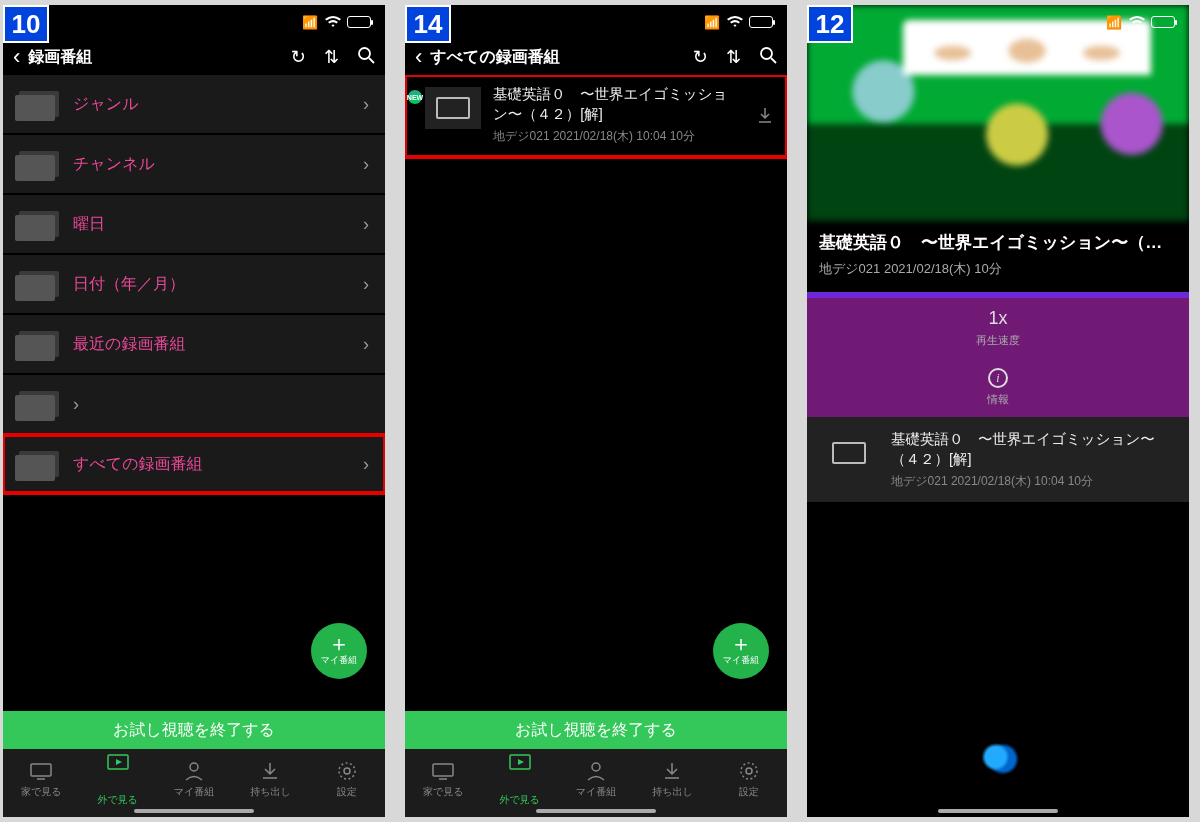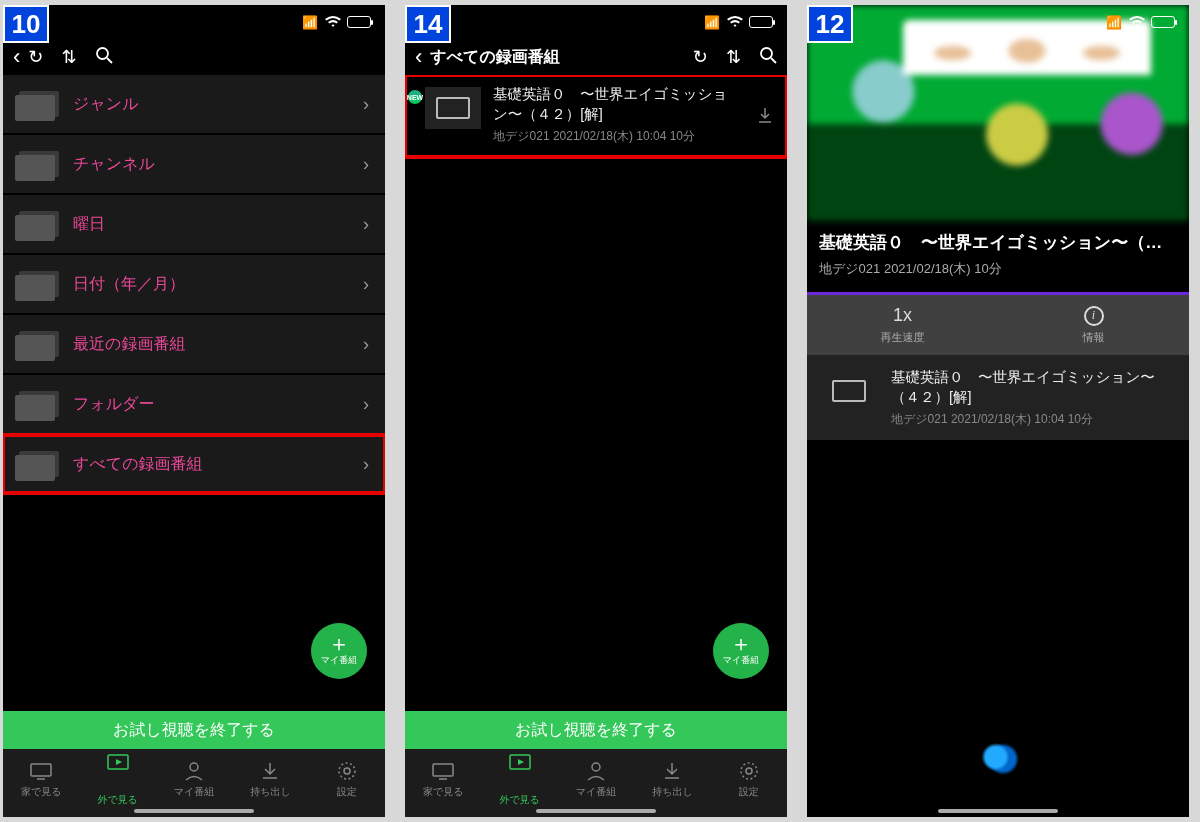--- a/index.html
+++ b/index.html
@@ -181,21 +181,21 @@
   }
   .detail-title {
     font-size:17px; font-weight:600; color:#fff;
     padding:10px 12px 4px;
     white-space:nowrap; overflow:hidden; text-overflow:ellipsis;
   }
   .detail-meta {
     font-size:13px; color:#aaa; padding:2px 12px 14px;
   }
   .action-row {
-    display:flex; background:#404040; border-top:3px solid #6d28d9; border-bottom:1px solid #222;
+    display:flex; background:#701a75; border-top:6px solid #6d28d9; border-bottom:1px solid #222;flex-direction:column;
   }
   .action {
     flex:1; display:flex; flex-direction:column; align-items:center; justify-content:center;
     padding:10px 0; gap:4px; color:#ddd;
   }
   .action-main { font-size:18px; font-weight:500; }
   .action-sub { font-size:11px; color:#aaa; }
   .episode-row {
     display:flex; gap:14px; padding:12px 14px; background:#222; align-items:flex-start;
   }
@@ -221,20 +221,21 @@
     <span>
       <svg width="16" height="12" viewBox="0 0 16 12">
           <path d="M8 11 L9.5 9.2 Q8 8 6.5 9.2 Z M3 6 Q8 2 13 6 L11.5 7.5 Q8 4.8 4.5 7.5 Z M0 3 Q8 -3 16 3 L14.5 4.5 Q8 -0.5 1.5 4.5 Z" fill="#fff"></path>
         </svg>
     </span>
     <span class="battery"><span class="battery-fill"></span></span>
   </div>
 
   <div class="navbar">
     <span class="back">‹</span>
+    <span class="title">録画番組</span>
     <span class="actions">
       <span>↻</span>
       <span>⇅</span>
       <span>
         <svg width="18" height="18" viewBox="0 0 18 18">
             <circle cx="7.5" cy="7.5" r="5.5" fill="none" stroke="#fff" stroke-width="1.8"></circle>
             <line x1="12" y1="12" x2="17" y2="17" stroke="#fff" stroke-width="1.8"></line>
           </svg>
       </span>
     </span>
@@ -261,21 +262,20 @@
       <span class="row-label">日付（年／月）</span>
       <span class="chevron">›</span>
     </div>
     <div class="list-row">
       <span class="folder-icon"></span>
       <span class="row-label">最近の録画番組</span>
       <span class="chevron">›</span>
     </div>
     <div class="list-row">
       <span class="folder-icon"></span>
-      <span class="row-label">フォルダー</span>
       <span class="chevron">›</span>
     </div>
     <div class="list-row highlight-red">
       <span class="folder-icon"></span>
       <span class="row-label">すべての録画番組</span>
       <span class="chevron">›</span>
     </div>
   </div>
 
   <div class="fab">

